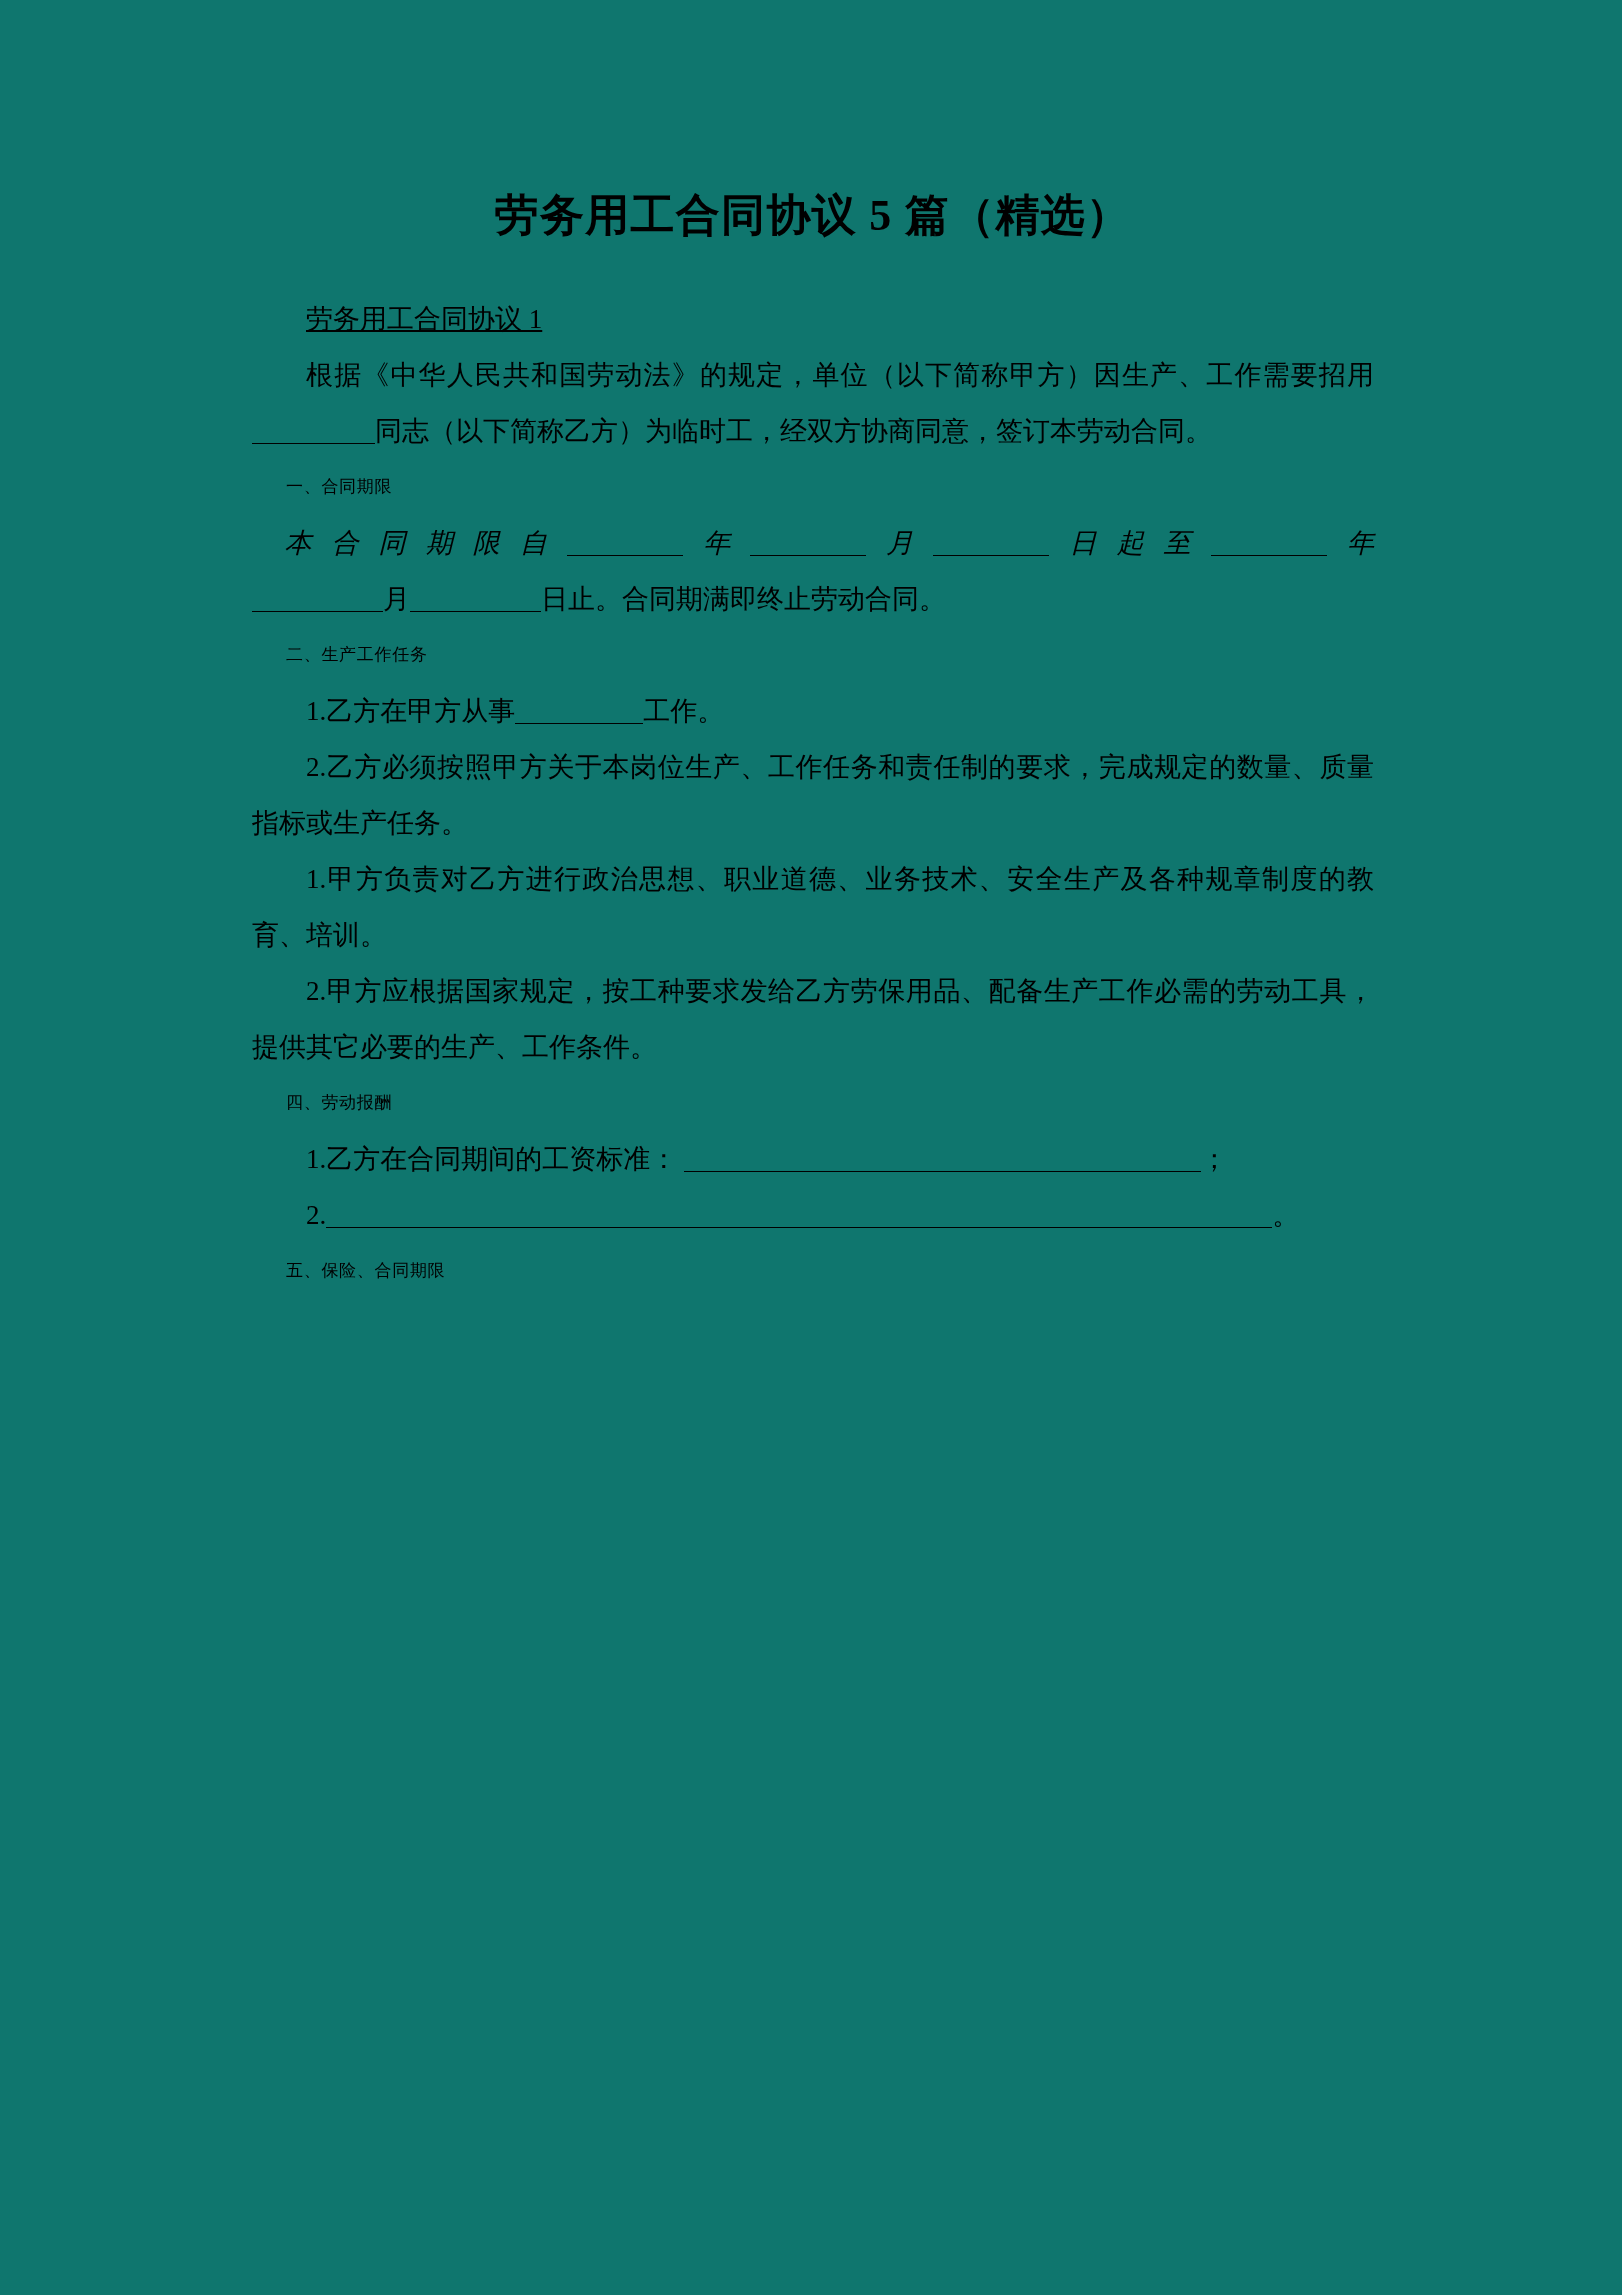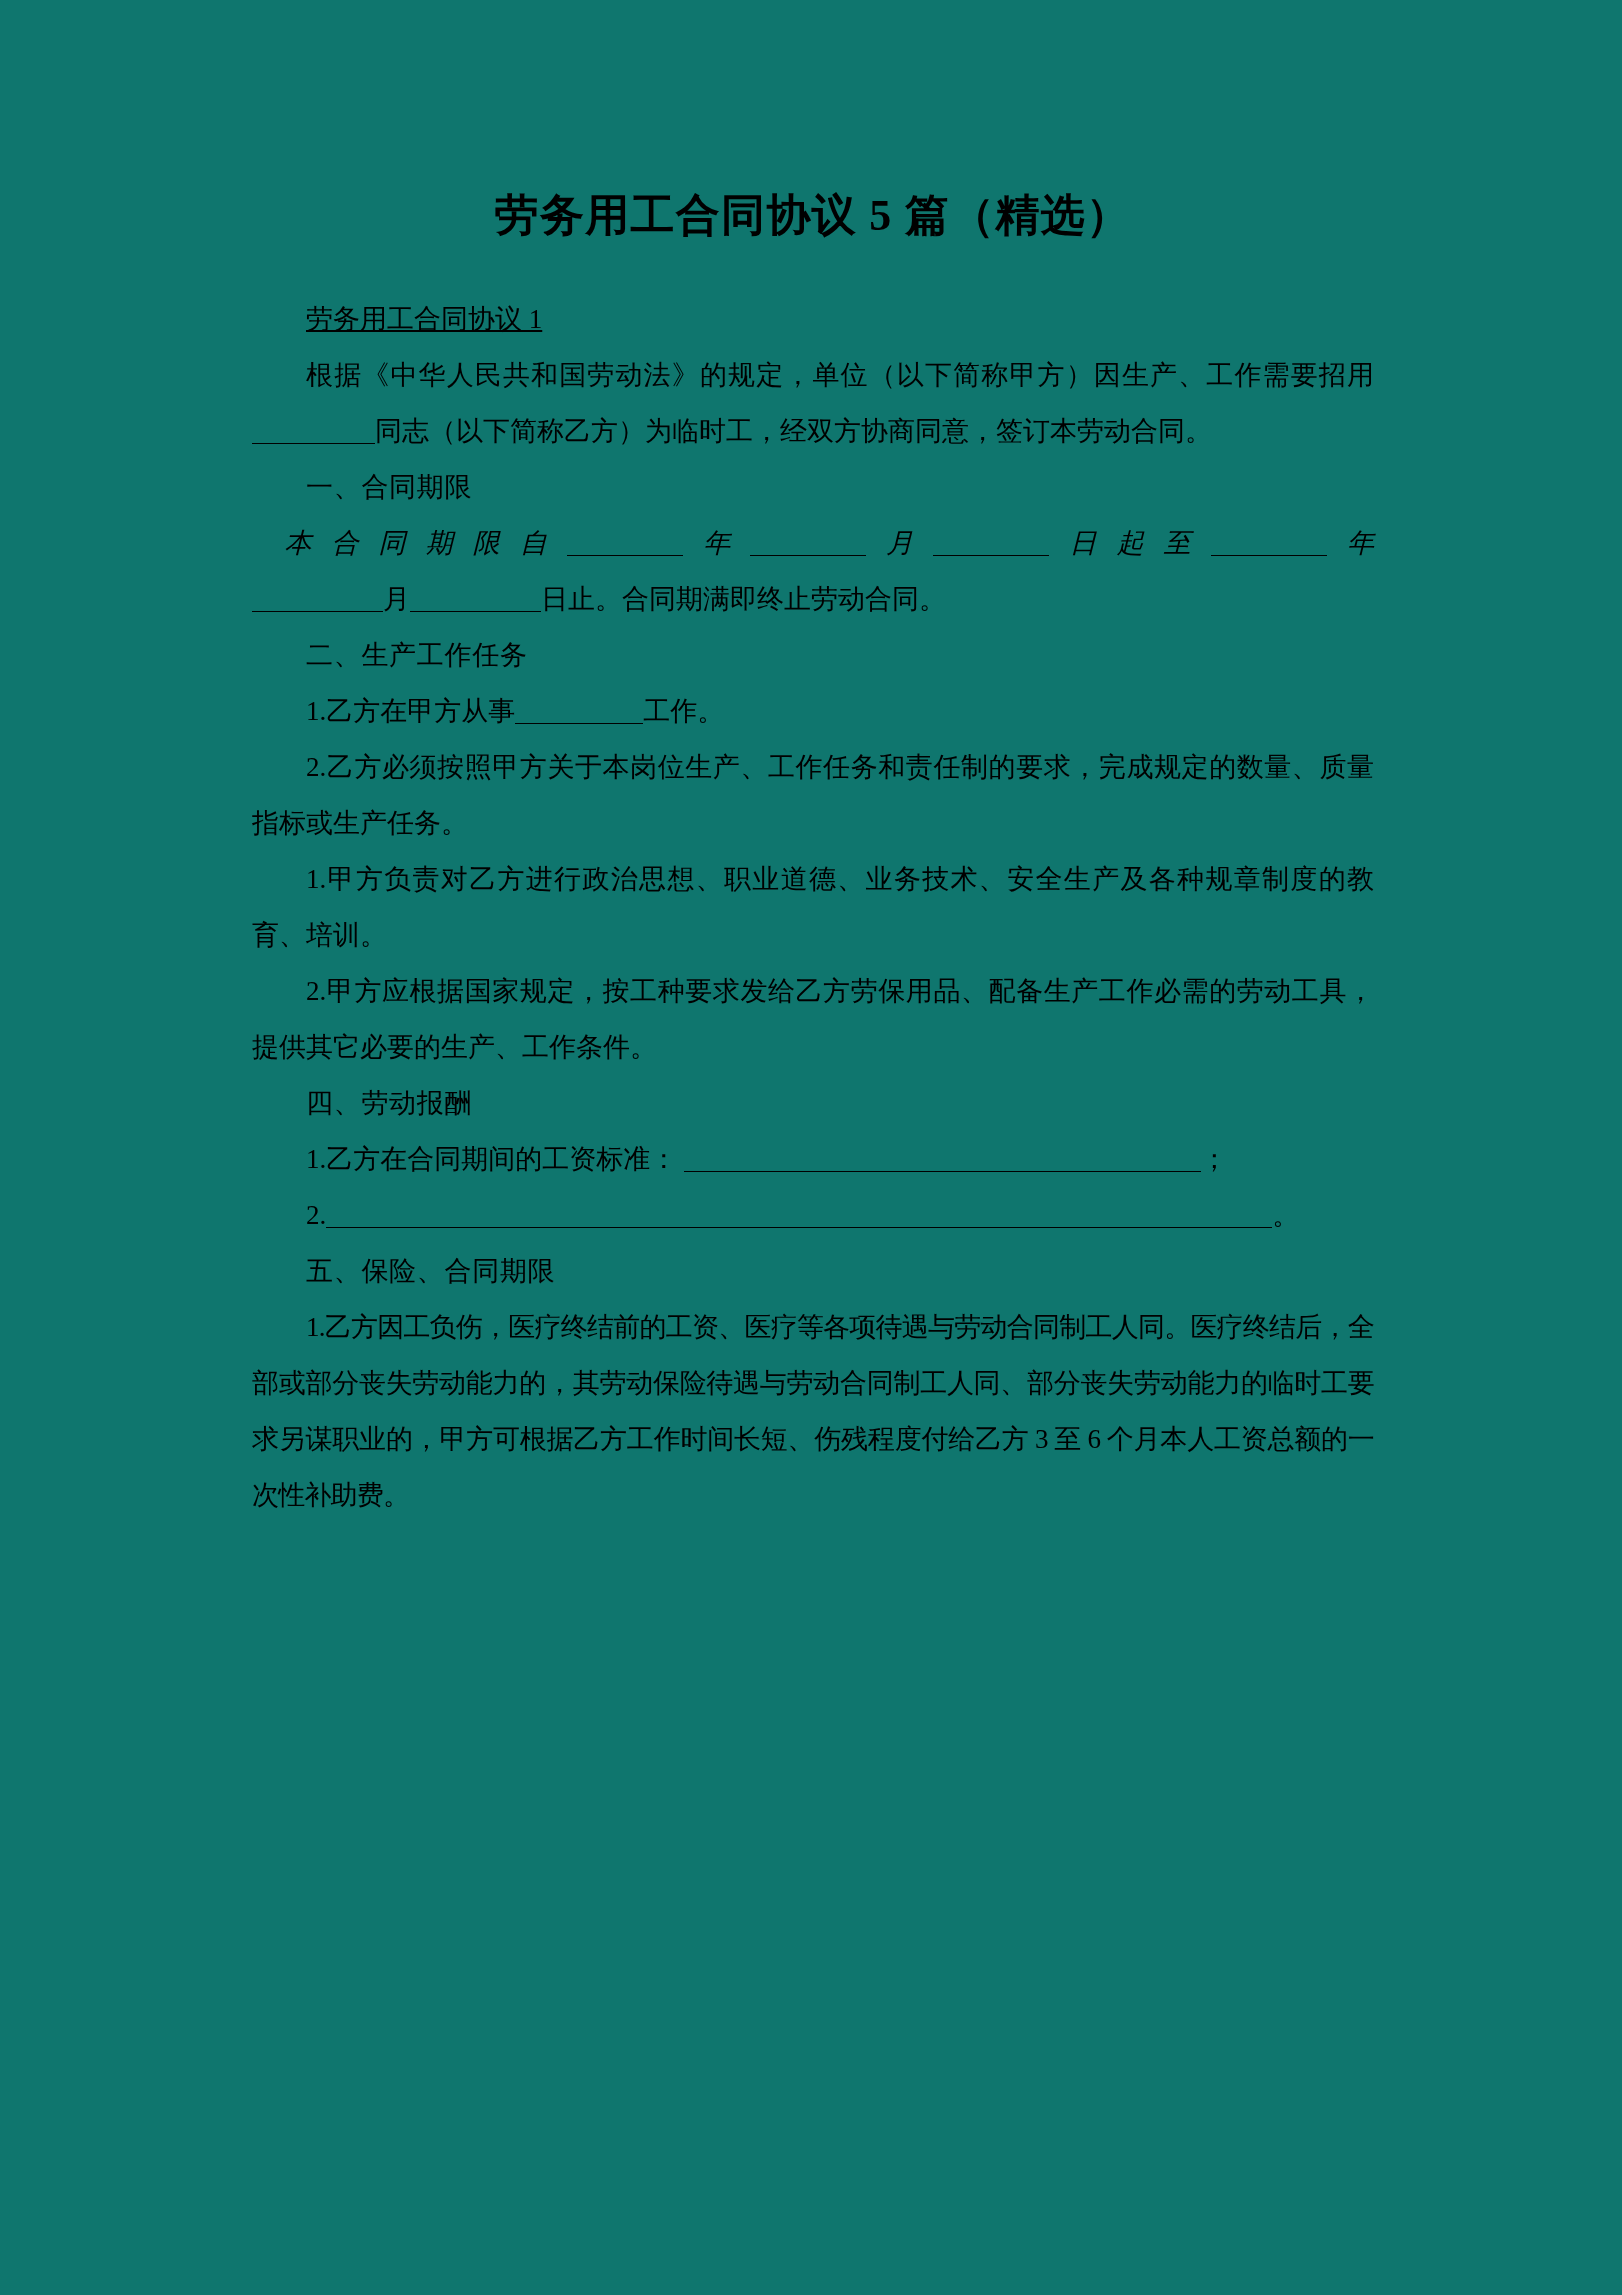--- a/index.html
+++ b/index.html
@@ -61,21 +61,21 @@
   .para.tight {
     letter-spacing: -0.8px;
   }
 
   .para.no-indent {
     text-indent: 0;
   }
 
   
   .sect {
-    font-size: 27px;
+    font-size: 17px;
     line-height: 56px;
     margin: 0;
     text-indent: 2em;
     letter-spacing: 0.7px;
   }
 
   
   .para.spread {
     text-align: justify;
     text-align-last: justify;
@@ -129,18 +129,17 @@
     <p class="para"><span>2.</span><span>甲方应根据国家规定，按工种要求发给乙方劳保用品、配备生产工作必需的劳动工具，提供其它必要的生产、工作条件。</span></p>
 
     <p class="sect">四、劳动报酬</p>
 
     <p class="para"><span>1.</span><span>乙方在合同期间的工资标准：</span><span class="nbsp-gap"></span><span class="blank b-wage"></span><span>；</span></p>
 
     <p class="para"><span>2.</span><span class="blank b-long"></span><span>。</span></p>
 
     <p class="sect">五、保险、合同期限</p>
 
-    <p class="para tight"><span>1.</span><span>乙方因工负伤，医疗终结前的工资、医疗等各项待遇与劳动合同制工人同。医疗终结后，全部或部分丧失劳动能力的，其劳动保险待遇与劳动合同制工人同、部分丧失劳动能力的临时工要求另谋职业的，甲方可根据乙方工作时间长短、伤残程度付给乙方 3 至 6 个月本人工资总额的一次性补助费。</span></p>
 
 
   </div>
 </div>
 
 
 </body></html>

